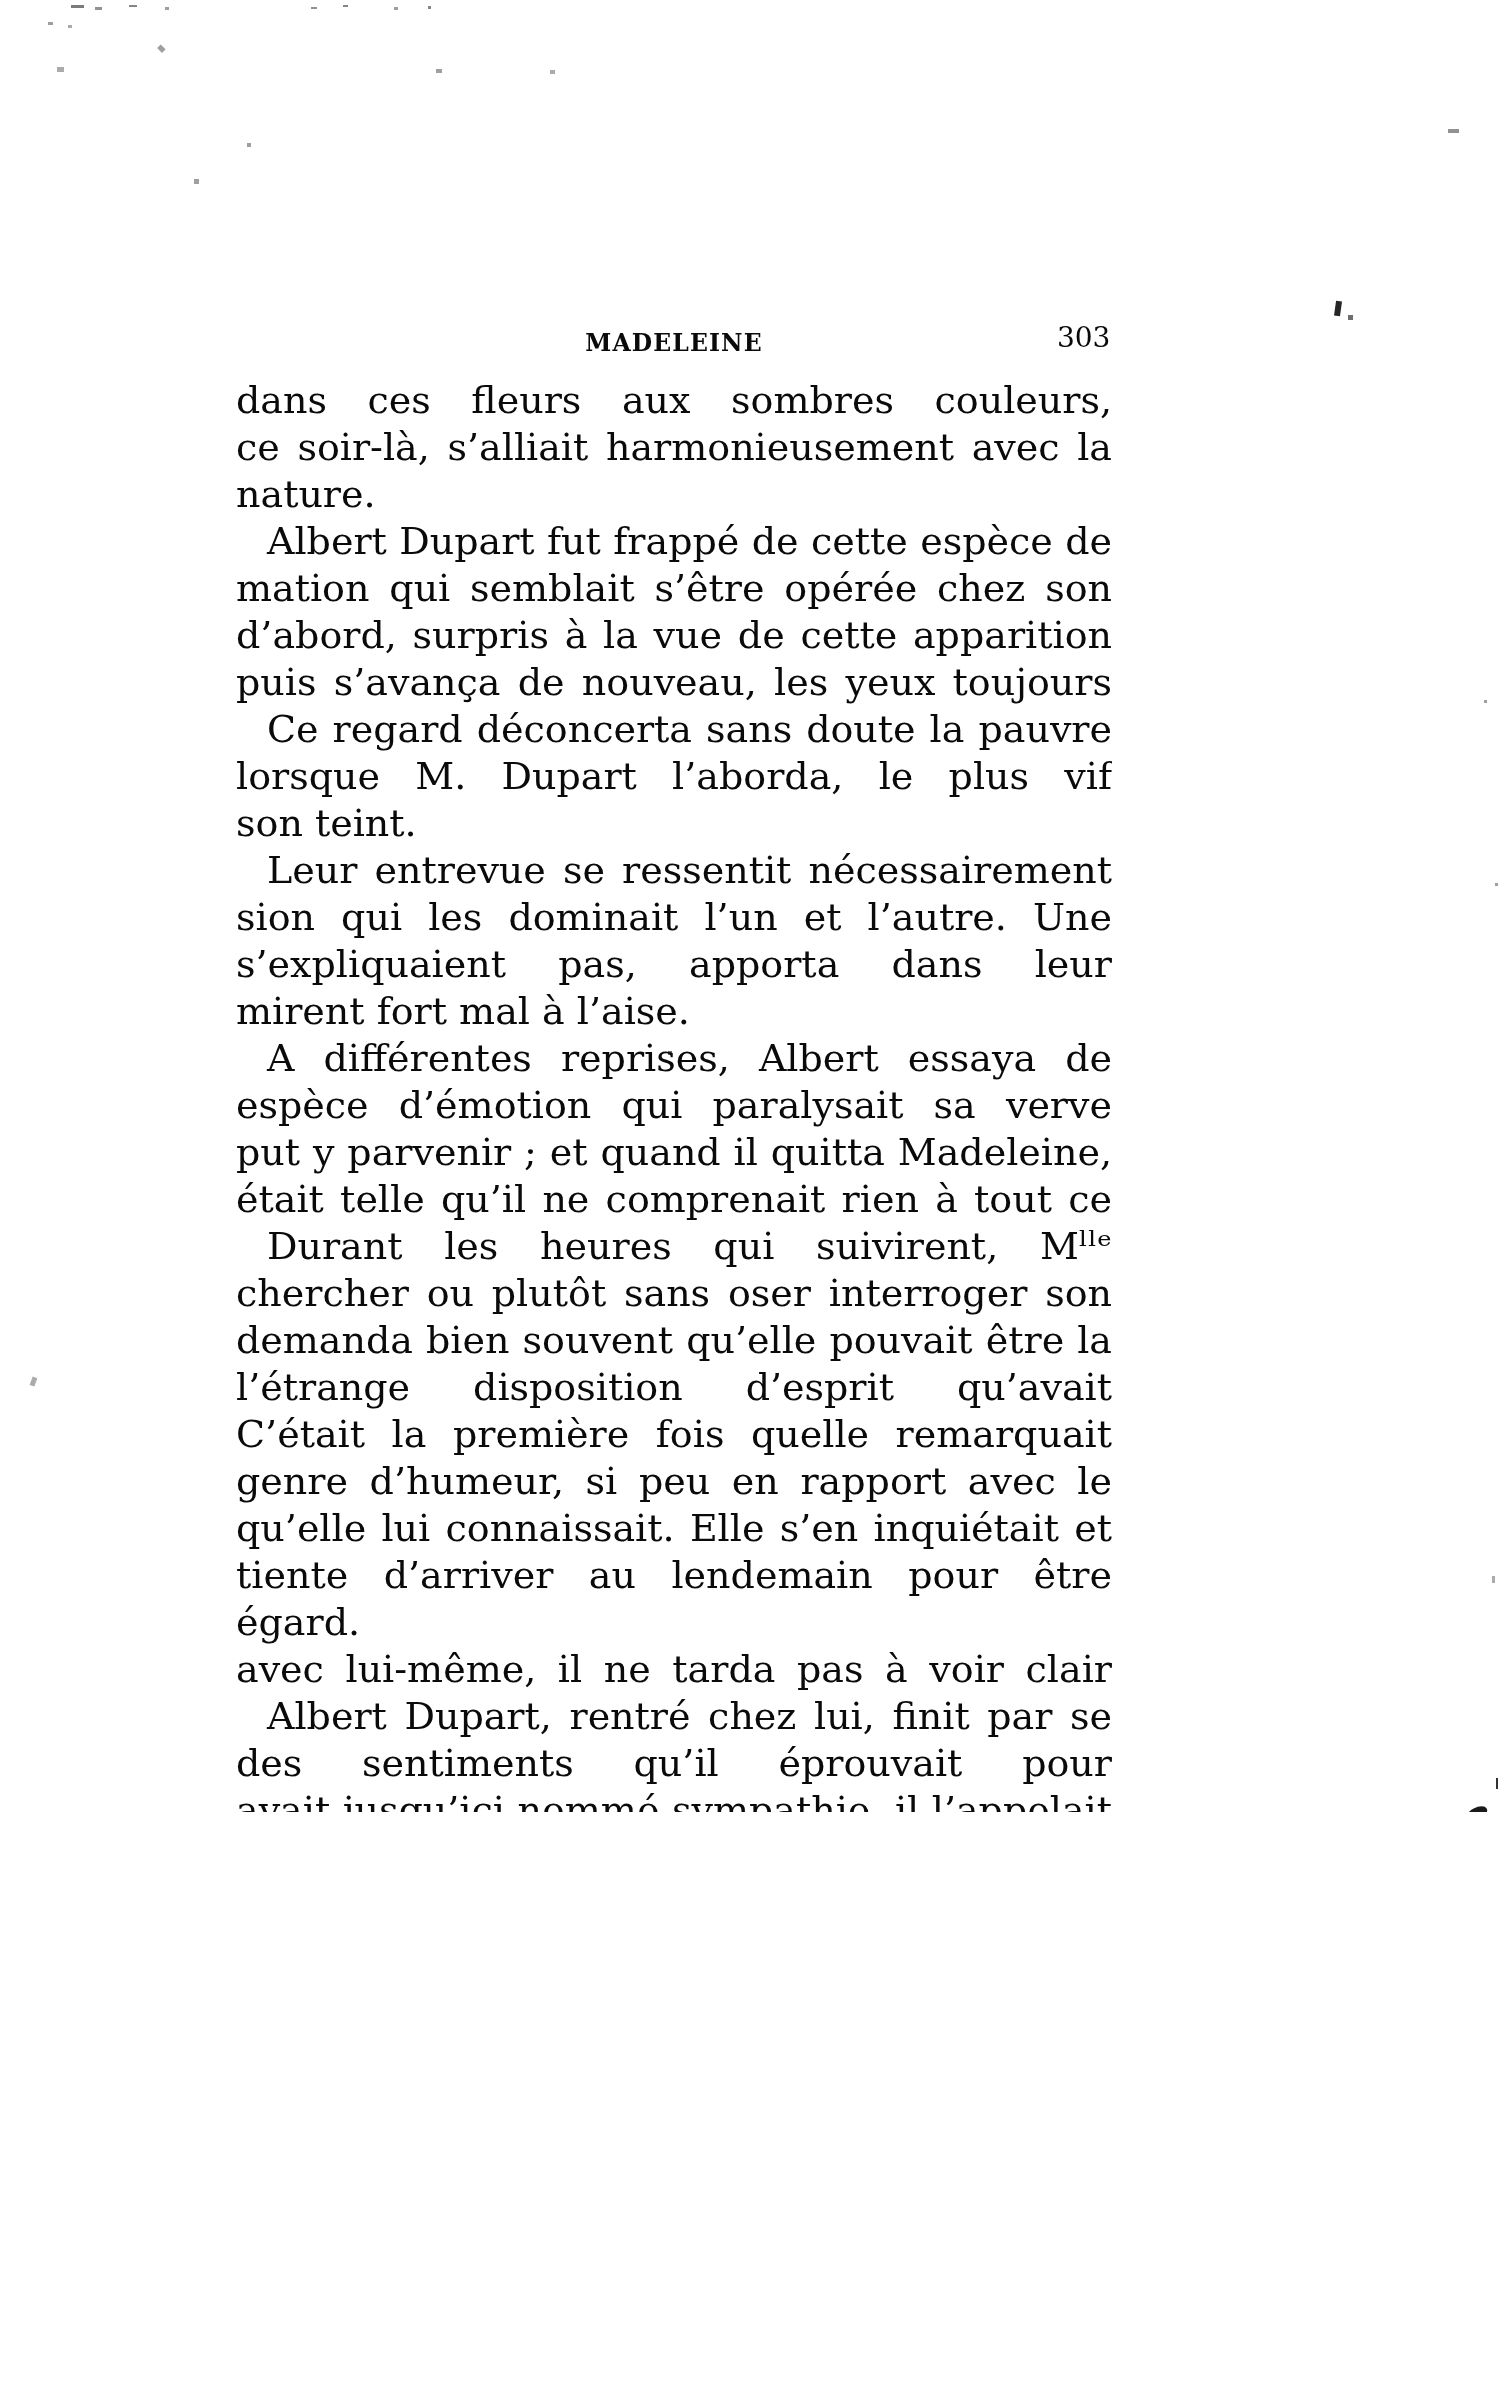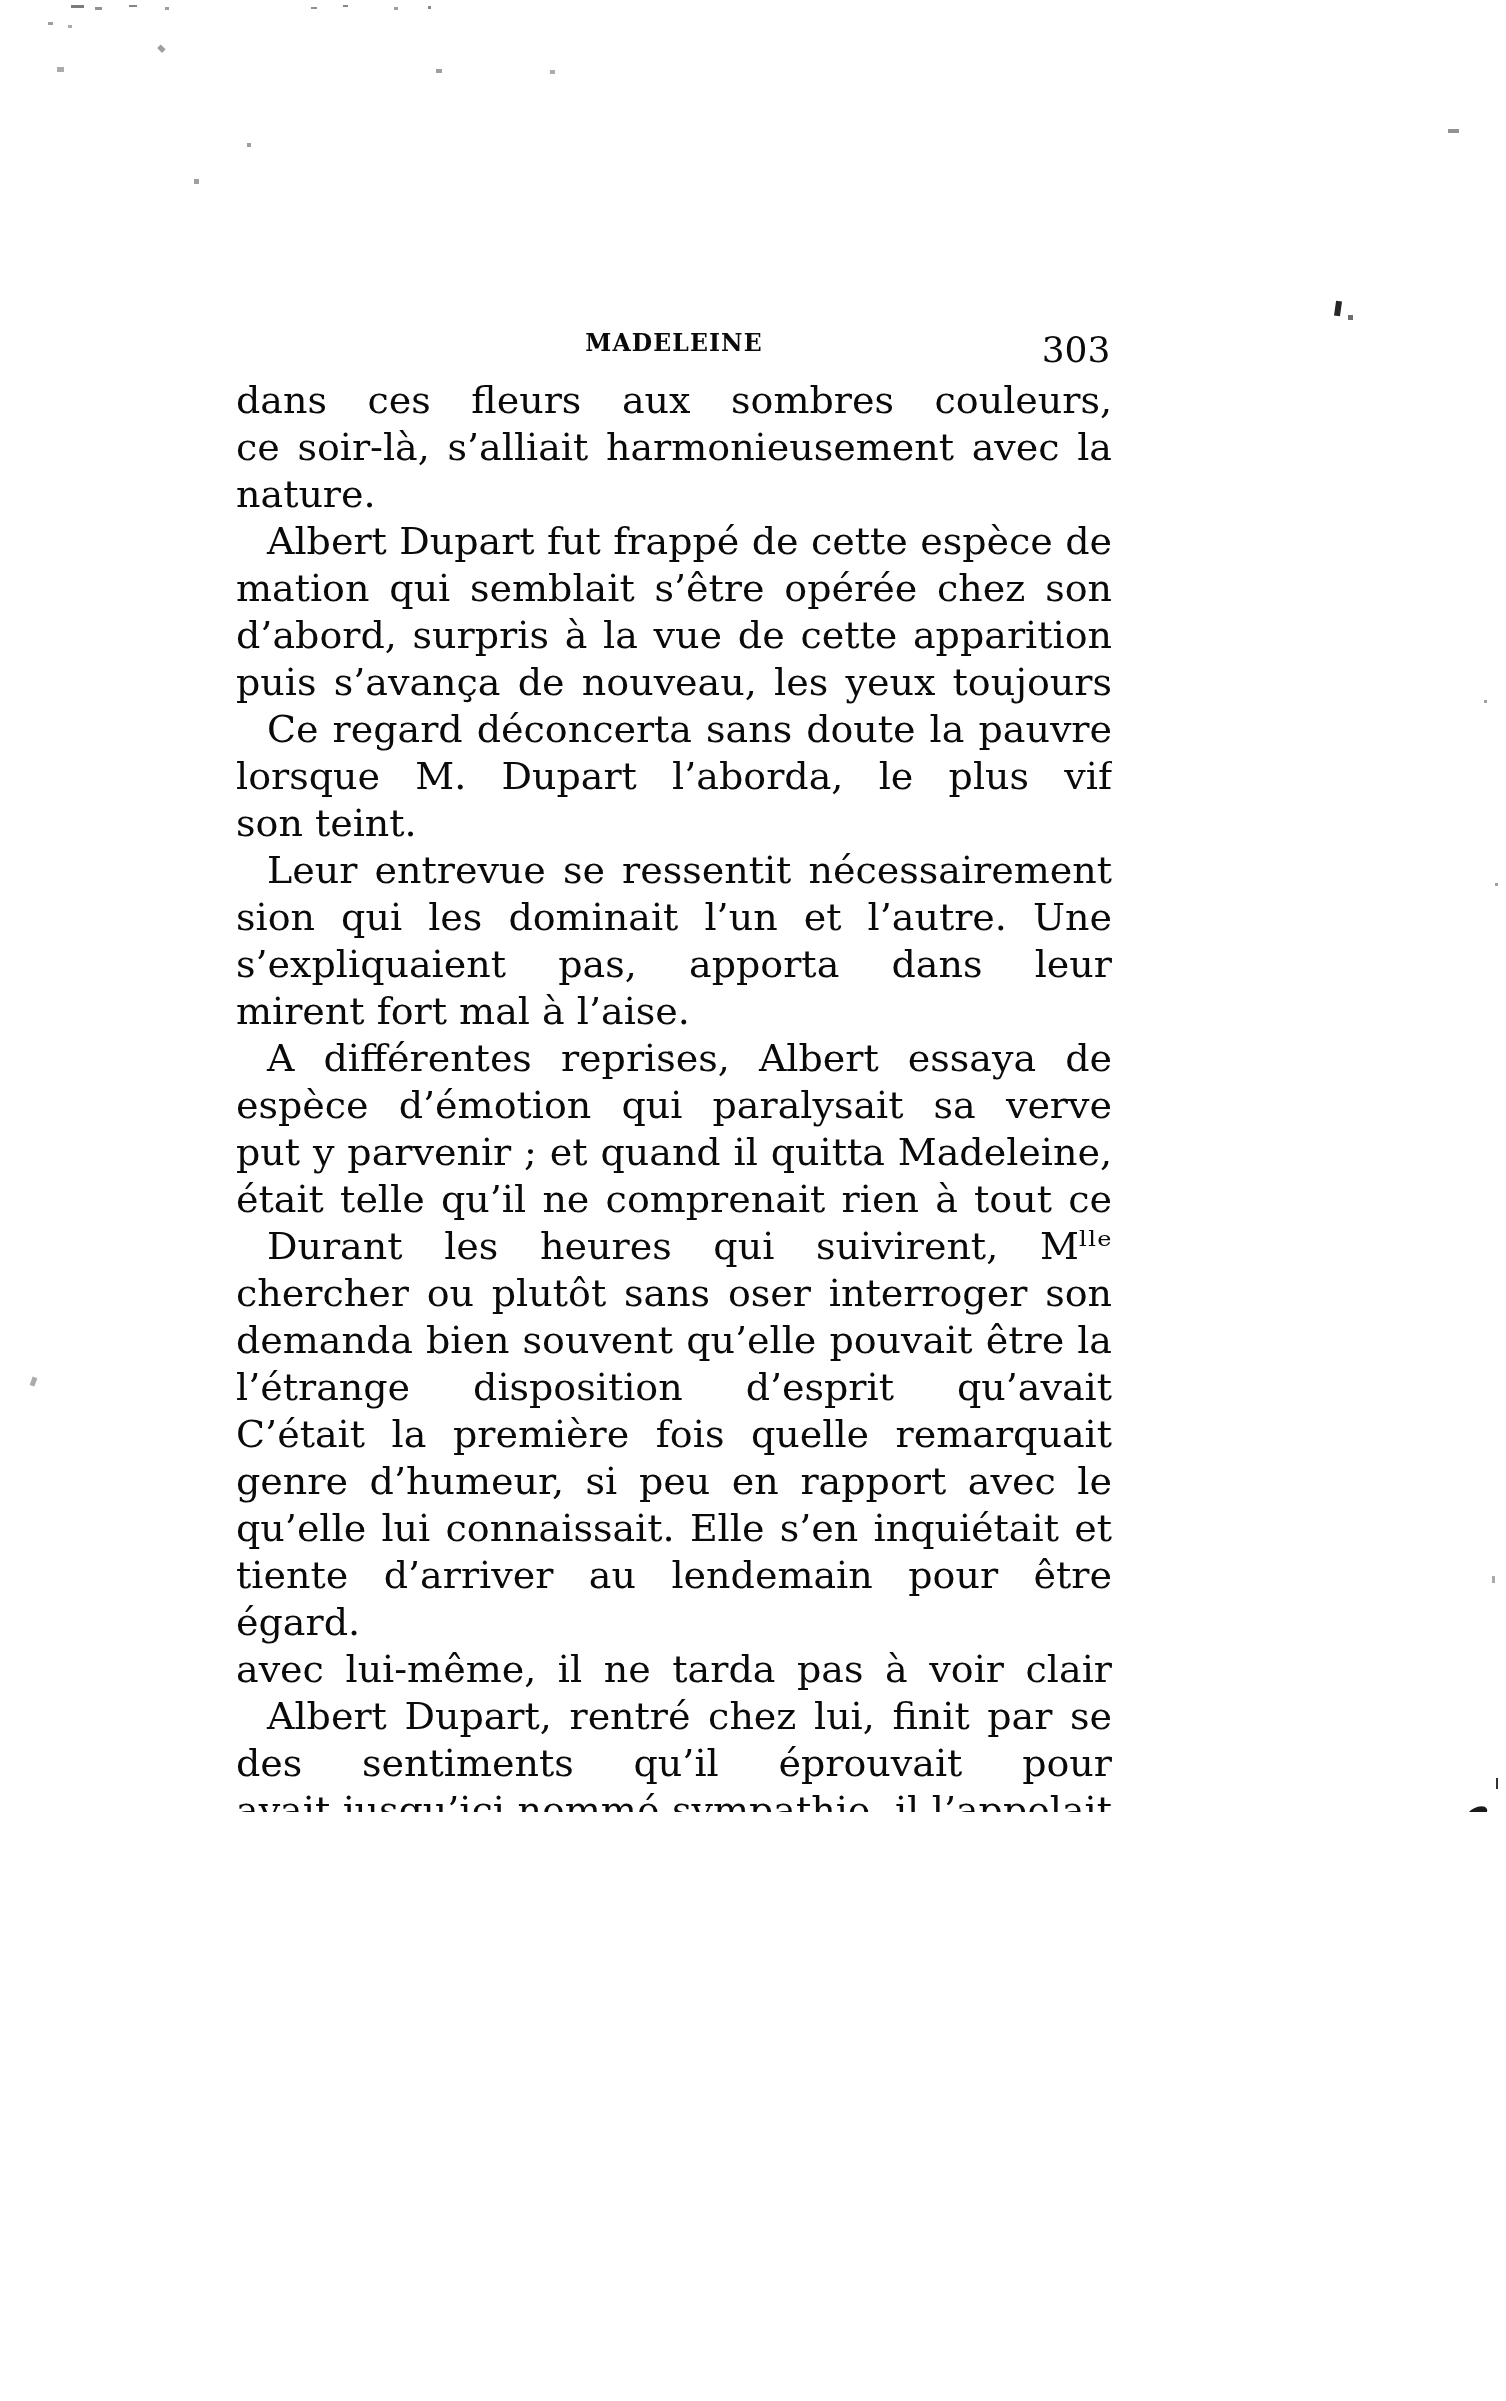--- a/index.html
+++ b/index.html
@@ -30,22 +30,22 @@
     top: 8px;
     text-align: center;
     font-size: 25px;
     font-weight: 700;
     letter-spacing: 1.2px;
     transform: scaleX(0.94);
   }
   .page-number {
     position: absolute;
     right: 1.6px;
-    top: 12px;
-    font-size: 36px;
+    top: 0;
+    font-size: 28px;
     line-height: 36px;
   }
   .text-block {
     position: absolute;
     left: 236px;
     top: 377px;
     width: 876px;
   }
   .paragraph { margin: 0; padding: 0; }
   .line {

